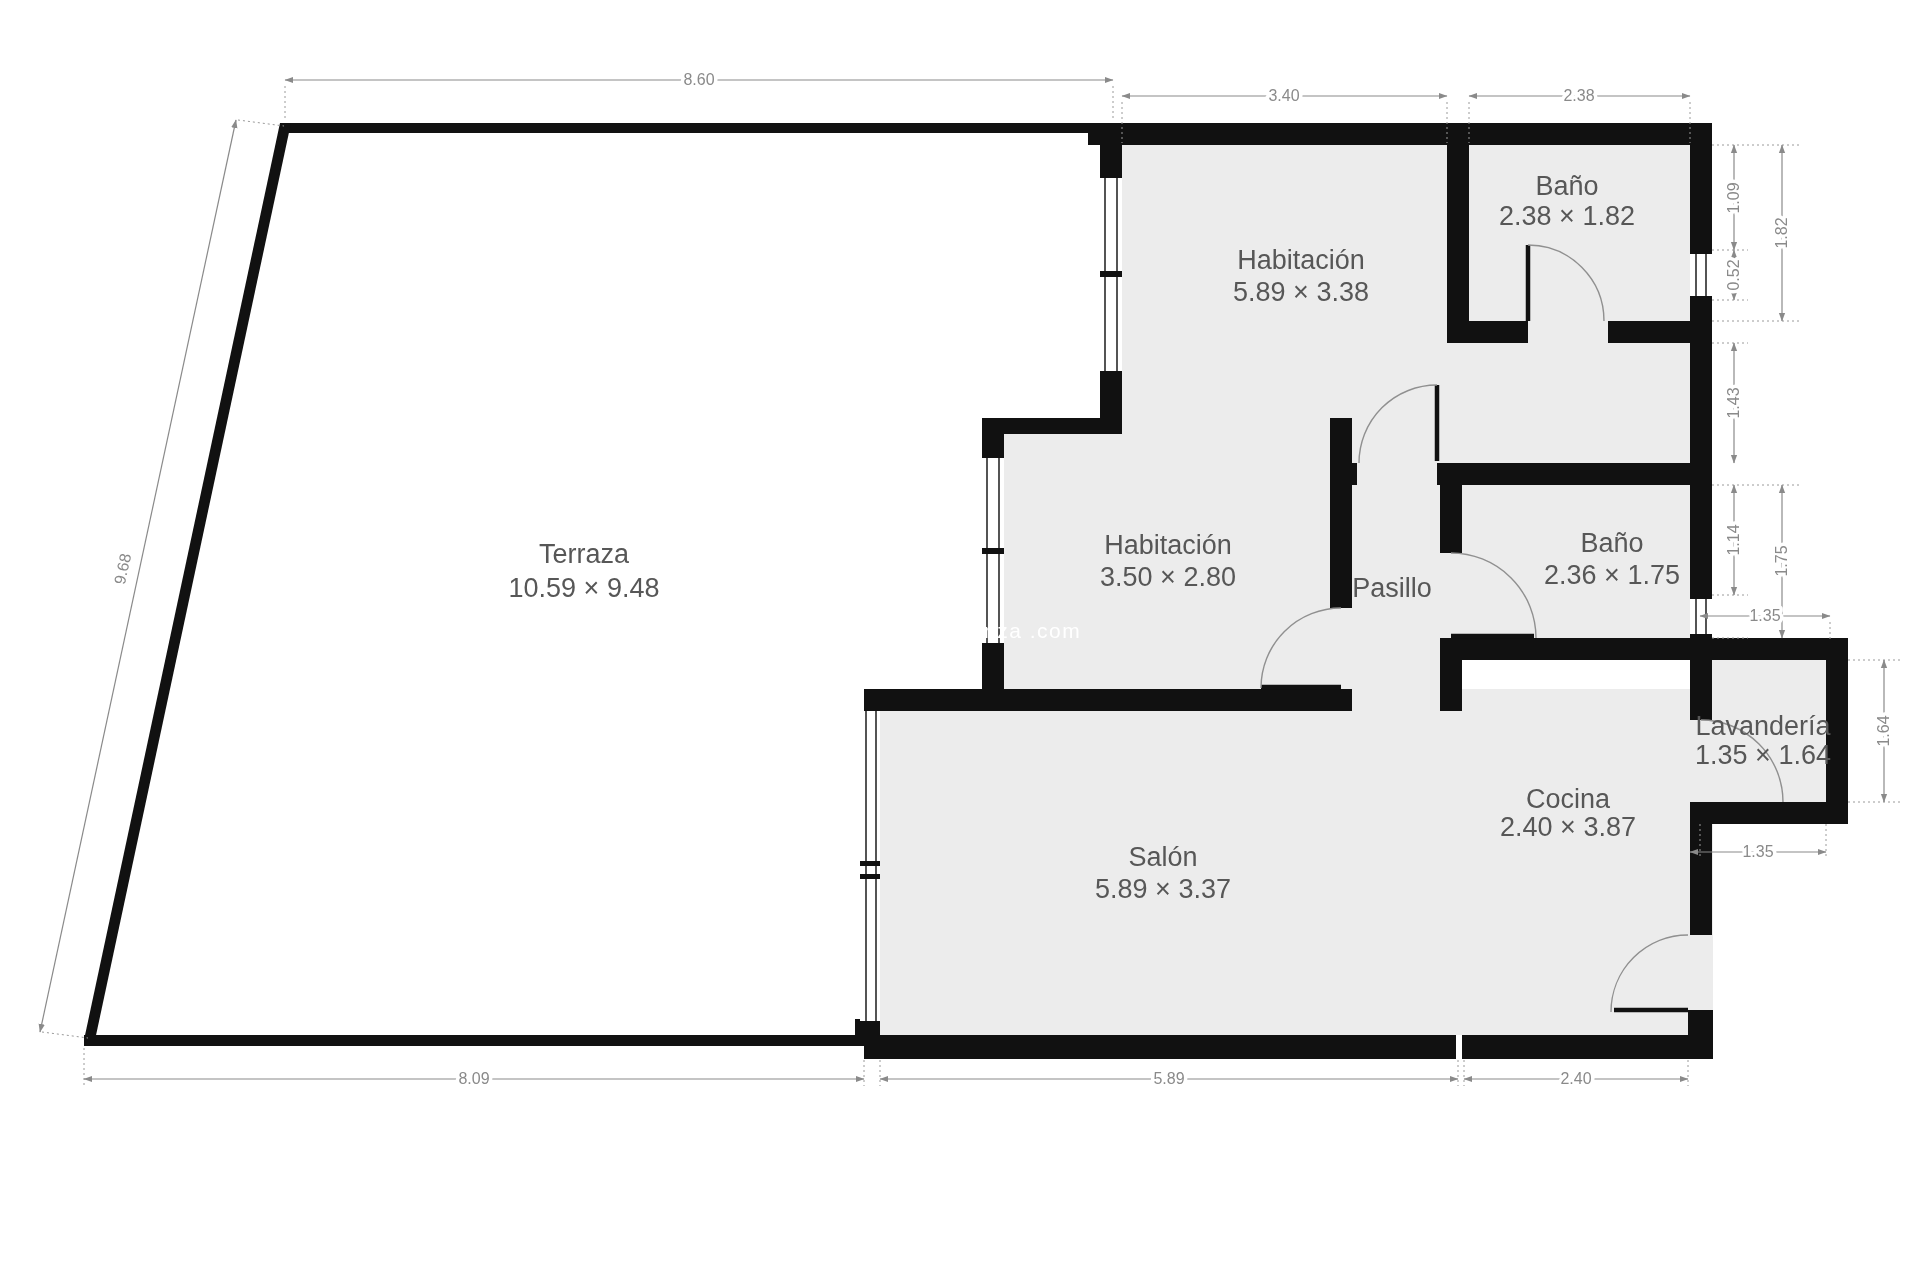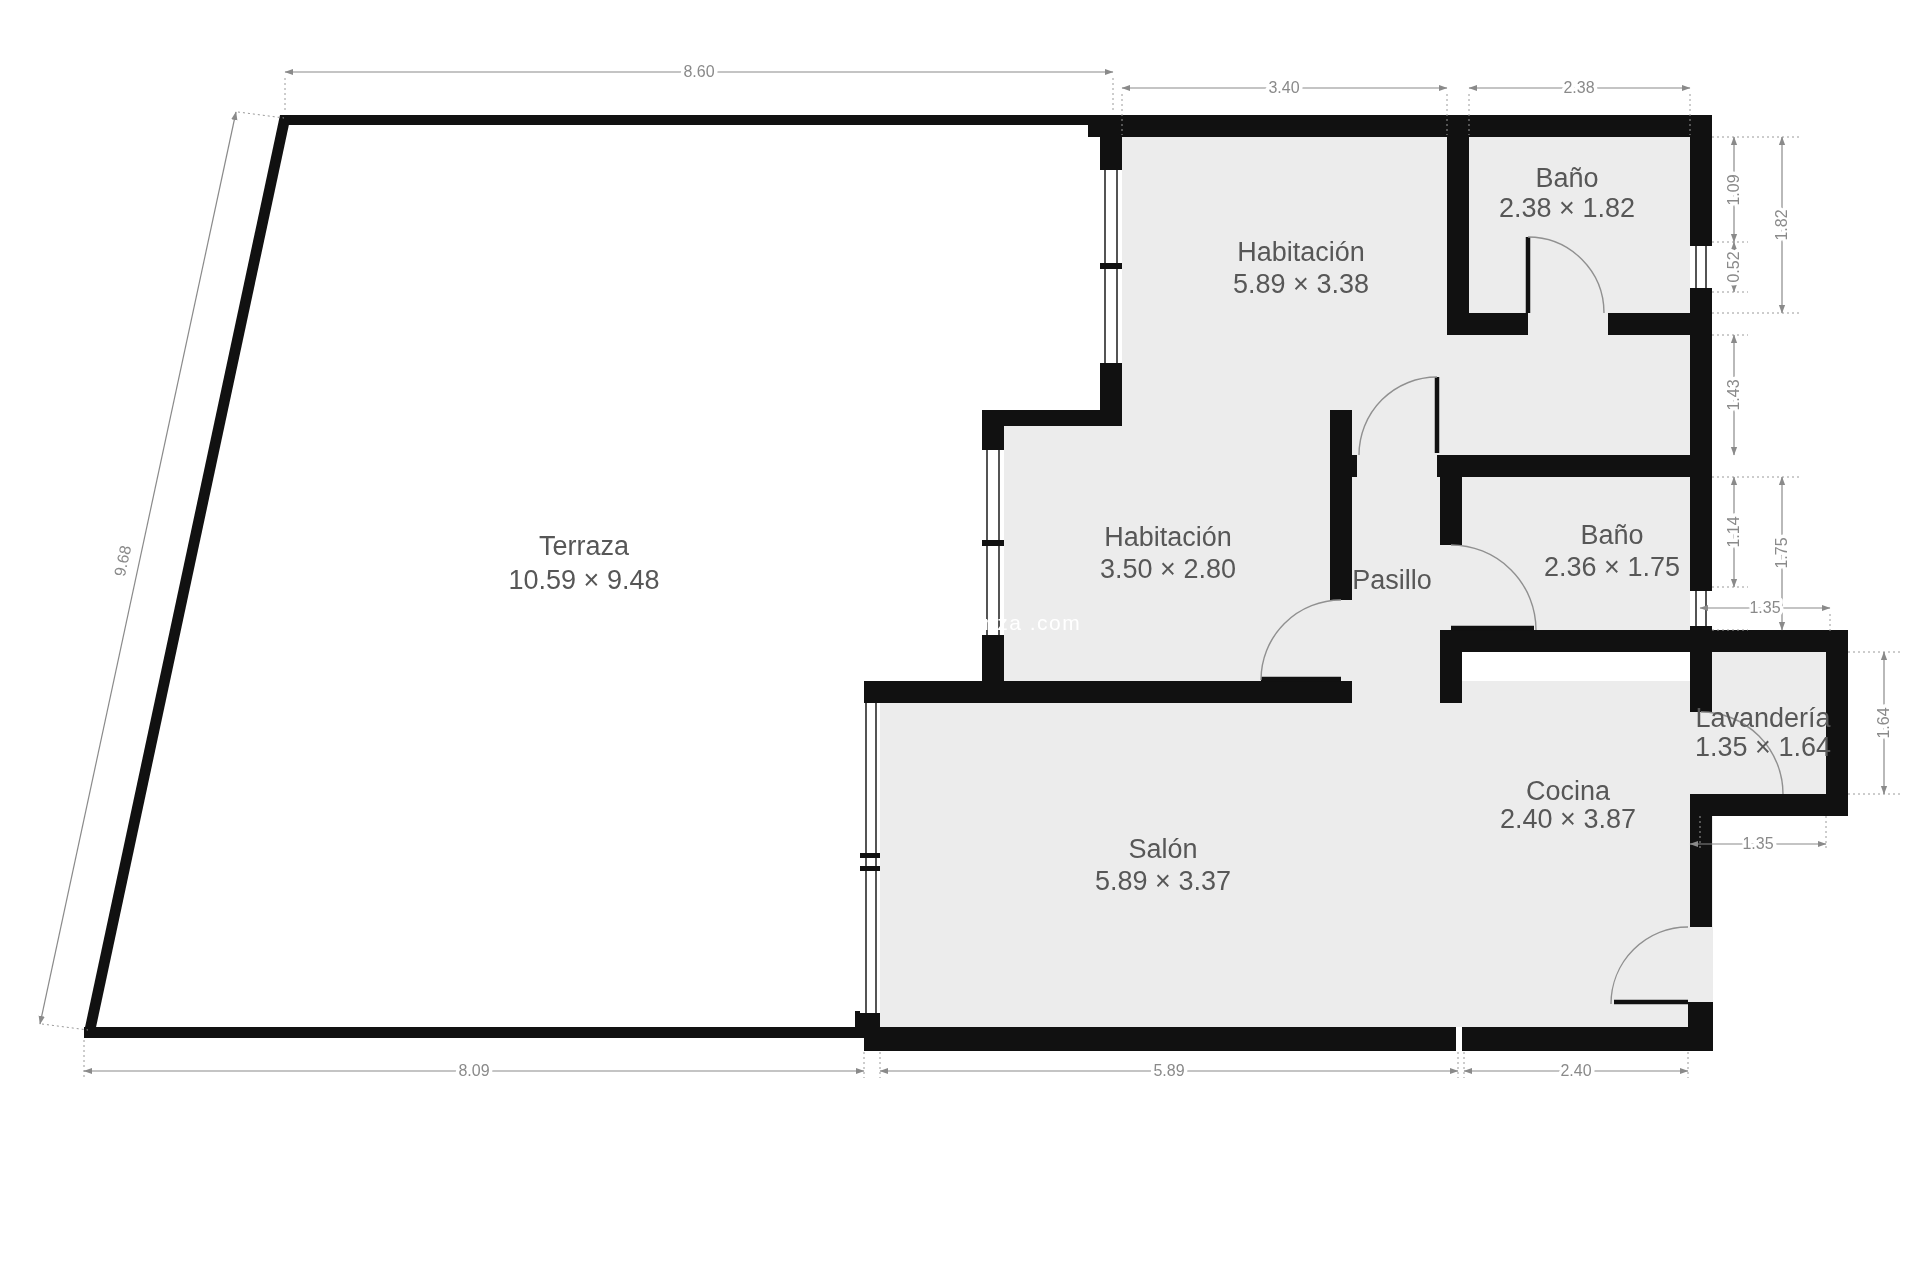--- a/index.html
+++ b/index.html
@@ -1,17 +1,17 @@
 <!DOCTYPE html>
 <html><head>
 <meta charset="utf-8">
 <style>
   html,body{margin:0;padding:0;background:#fff;}
   .page{position:relative;width:1920px;height:1083px;background:#ffffff;overflow:hidden;
-        font-family:"Liberation Sans","DejaVu Sans",sans-serif;}
+        font-family:"Liberation Sans","DejaVu Sans",sans-serif;margin-top:8px;}
   svg{display:block;}
   .dim-line{stroke:#8a8a8a;stroke-width:1.2;fill:none;}
   .ext{stroke:#9a9a9a;stroke-width:1;stroke-dasharray:2 3;fill:none;}
   .dim-text{font-family:"Liberation Sans","DejaVu Sans",sans-serif;font-size:16px;fill:#8a8a8a;
             paint-order:stroke;stroke:#ffffff;stroke-width:7px;stroke-linejoin:round;text-anchor:middle;}
   .room-label{font-family:"Liberation Sans","DejaVu Sans",sans-serif;font-size:27px;fill:#575757;text-anchor:middle;}
   .arc{stroke:#909090;stroke-width:1.4;fill:none;}
   .leaf{stroke:#111111;stroke-width:4.5;}
   .win-line{stroke:#2a2a2a;stroke-width:1.6;}
   .watermark{font-family:"Liberation Sans","DejaVu Sans",sans-serif;font-size:21px;fill:#ffffff;letter-spacing:1.5px;}

